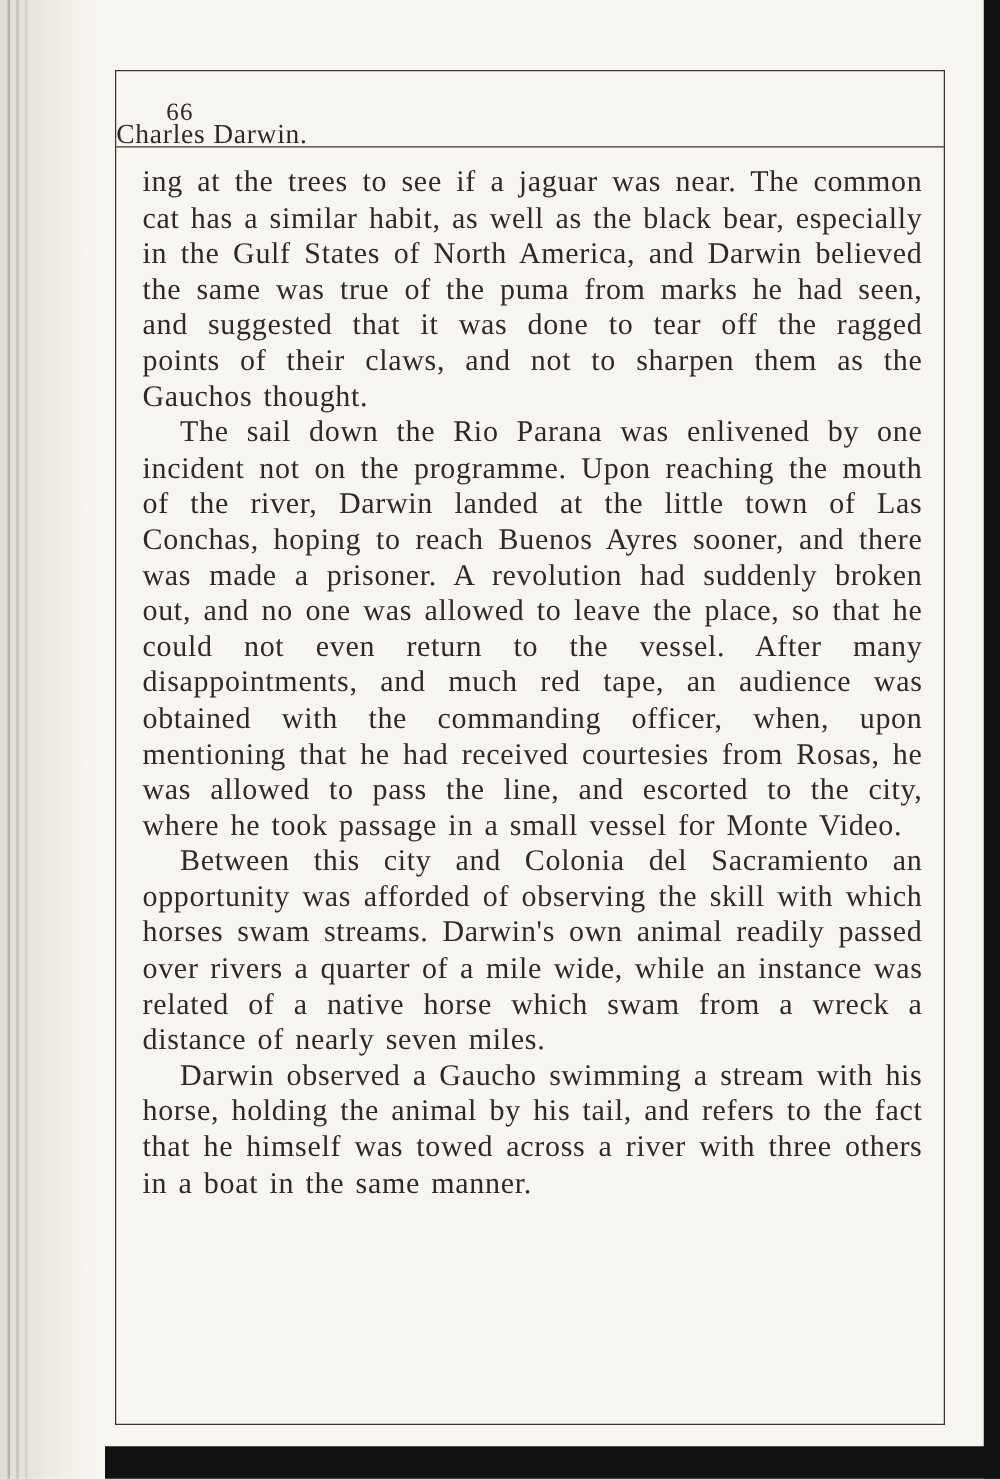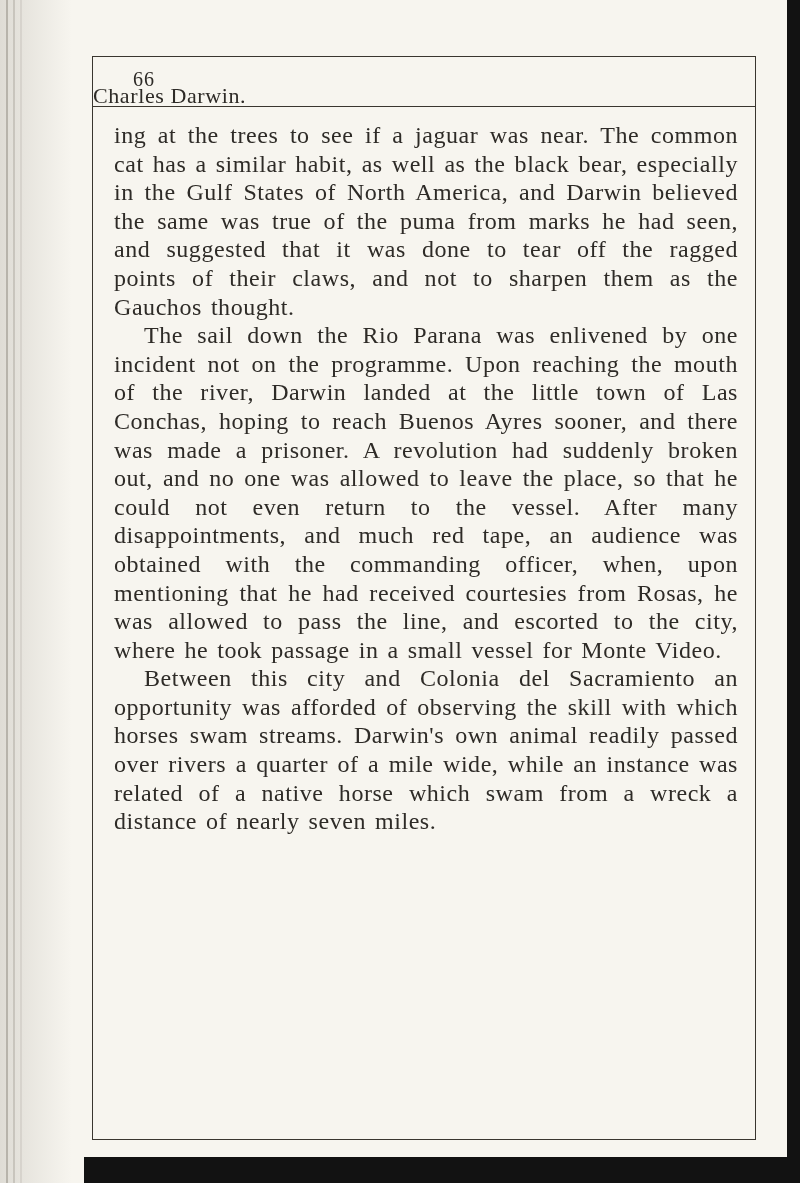--- a/index.html
+++ b/index.html
@@ -39,21 +39,21 @@
   .frame {
     position: absolute;
     left: 92px; top: 56px;
     width: 664px; height: 1084px;
     box-sizing: border-box;
     border: 1.5px solid var(--frame, #3a362f);
   }
   .header {
     position: relative;
     height: 44px;
-    margin-top: 5px;
+    margin-top: 16px;
   }
   .pagenum {
     position: absolute;
     left: 40px; top: 6px;
     font-size: 20px;
     letter-spacing: 1px;
     color: var(--ink, #2e2b27);
   }
   .running-head {
     position: absolute;
@@ -110,19 +110,20 @@
     <div class="header">
       <span class="pagenum">66</span>
       <span class="running-head">Charles Darwin.</span>
     </div>
     <div class="header-rule"></div>
 
     <div class="text-block">
       <p class="para first">ing at the trees to see if a jaguar was near. The common cat has a similar habit, as well as the black bear, especially in the Gulf States of North America, and Darwin believed the same was true of the puma from marks he had seen, and suggested that it was done to tear off the ragged points of their claws, and not to sharpen them as the Gauchos thought.</p>
       <p class="para">The sail down the Rio Parana was enlivened by one incident not on the programme. Upon reaching the mouth of the river, Darwin landed at the little town of Las Conchas, hoping to reach Buenos Ayres sooner, and there was made a prisoner. A revolution had suddenly broken out, and no one was allowed to leave the place, so that he could not even return to the vessel. After many disappointments, and much red tape, an audience was obtained with the commanding officer, when, upon mentioning that he had received courtesies from Rosas, he was allowed to pass the line, and escorted to the city, where he took passage in a small vessel for Monte Video.</p>
       <p class="para">Between this city and Colonia del Sacramiento an opportunity was afforded of observing the skill with which horses swam streams. Darwin's own animal readily passed over rivers a quarter of a mile wide, while an instance was related of a native horse which swam from a wreck a distance of nearly seven miles.</p>
+      <p class="para">Darwin observed a Gaucho swimming a stream with his horse, holding the animal by his tail, and refers to the fact that he himself was towed across a river with three others in a boat in the same manner.</p>
     </div>
   </div>
 
   <div class="scan-edge-right"></div>
   <div class="scan-edge-bottom"></div>
 
 </div>
 
 </body></html>

